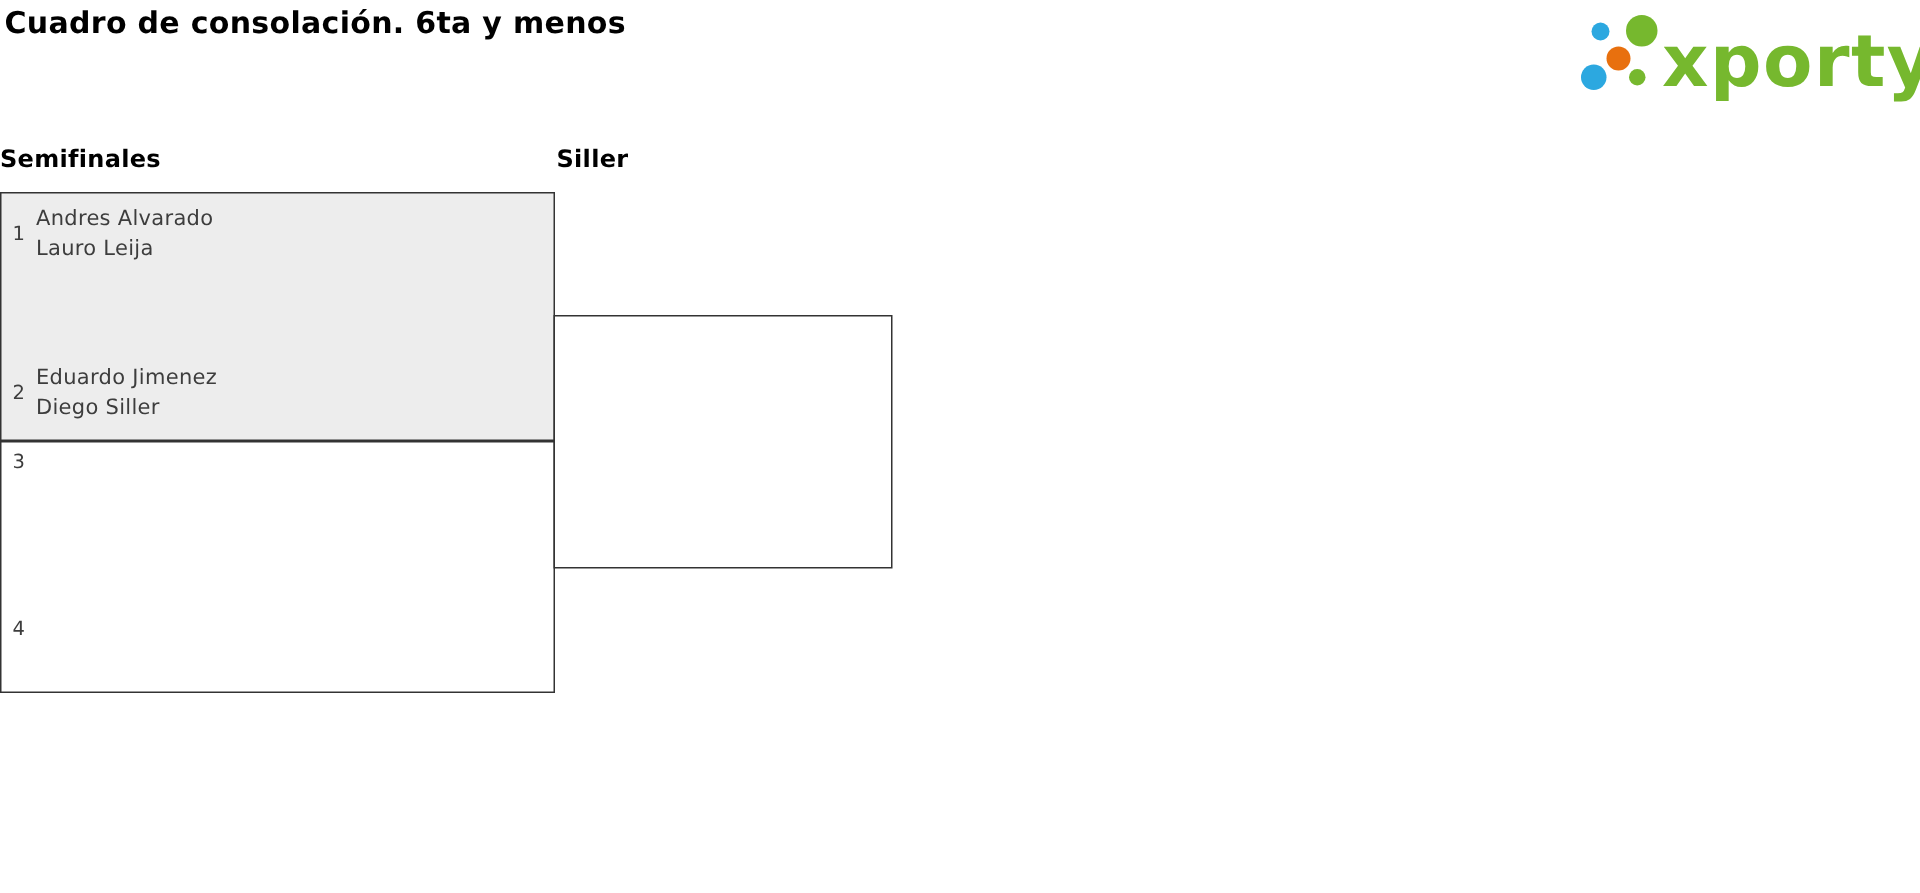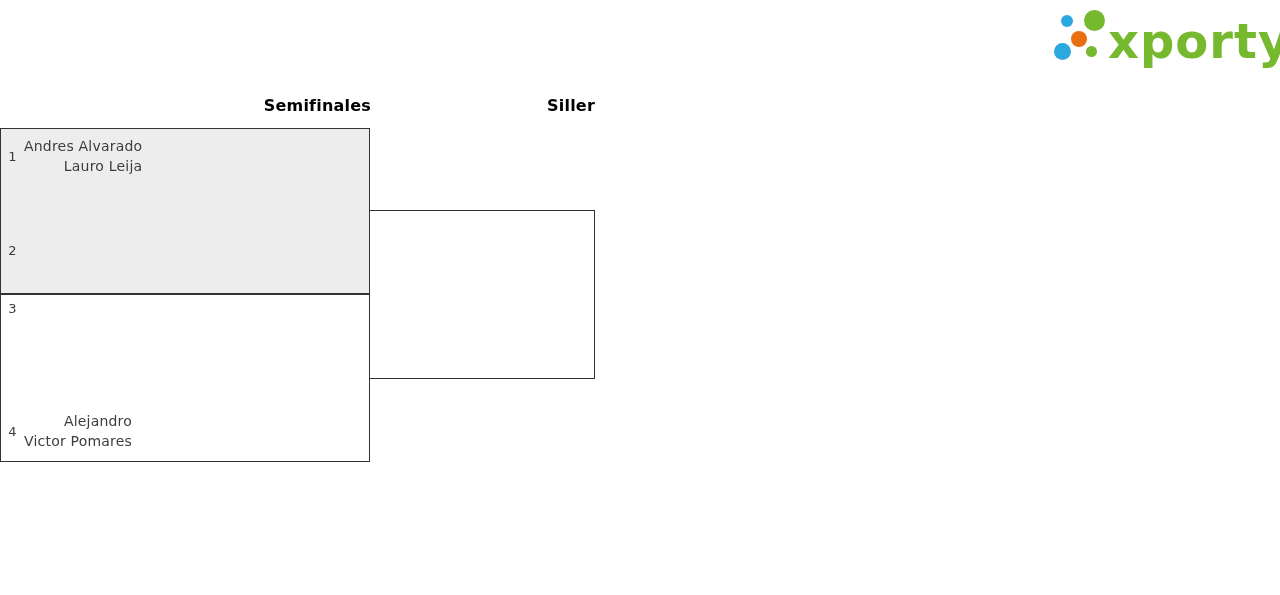--- a/index.html
+++ b/index.html
@@ -27,21 +27,21 @@
   .dot-orange{background:var(--theme-logo-orange,#e8700e)}
   .wordmark{
     position:absolute;left:58px;top:10px;
     font-size:48px;line-height:1.1;font-weight:800;letter-spacing:1px;
     color:var(--theme-logo-green,#76b82e);
   }
 
   
   .round-header{
     position:absolute;top:96px;
-    text-align:right;font-size:16px;font-weight:600;
+    text-align:left;font-size:16px;font-weight:600;
     color:#000;letter-spacing:.2px;
   }
   .rh-semis{left:0;width:371px}
   .rh-final{left:371px;width:224px}
 
   
   .match{
     position:absolute;
     border:1px solid var(--theme-box-border,#333);
     box-sizing:border-box;
@@ -54,31 +54,32 @@
   
   .team{position:absolute;display:flex;align-items:center;cursor:pointer}
   .team .seed{
     width:15px;flex:none;text-align:center;
     font-size:13px;color:var(--theme-name-color,#3d3d3d);
   }
   .team .names{
     margin-left:4px;
     font-size:14px;line-height:19.5px;
     color:var(--theme-name-color,#3d3d3d);
-    letter-spacing:.2px;white-space:nowrap;text-align:right;
+    letter-spacing:.2px;white-space:nowrap;
   }
   .team-1{left:4px;top:8px}
   .team-2{left:4px;top:114px}
   .team-3{left:4px;top:6px}
   .team-4{left:4px;top:117px}
 </style>
 </head>
 <body>
 
 <div class="title-block">
+  <div>Cuadro de consolación. 6ta y menos</div>
 </div>
 
 <div class="logo">
   <span class="dot dot-blue" style="left:11px;top:10px;width:12px;height:12px"></span>
   <span class="dot dot-green" style="left:34px;top:5px;width:21px;height:21px"></span>
   <span class="dot dot-orange" style="left:21px;top:26px;width:16px;height:16px"></span>
   <span class="dot dot-blue" style="left:4px;top:38px;width:17px;height:17px"></span>
   <span class="dot dot-green" style="left:36px;top:41px;width:11px;height:11px"></span>
   <span class="wordmark">xporty</span>
 </div>
@@ -89,29 +90,29 @@
 <div class="match match-sf1">
   <div class="team team-1">
     <span class="seed">1</span>
     <span class="names">
       <div>Andres Alvarado</div>
       <div>Lauro Leija</div>
     </span>
   </div>
   <div class="team team-2">
     <span class="seed">2</span>
+    <span class="names">
+      <div>Eduardo Jimenez</div>
+      <div>Diego Siller</div>
+    </span>
   </div>
 </div>
 
 <div class="match match-sf2">
   <div class="team team-3">
     <span class="seed">3</span>
   </div>
   <div class="team team-4">
     <span class="seed">4</span>
-    <span class="names">
-      <div>Alejandro</div>
-      <div>Victor Pomares</div>
-    </span>
   </div>
 </div>
 
 <div class="match match-final"></div>
 
 </body></html>

